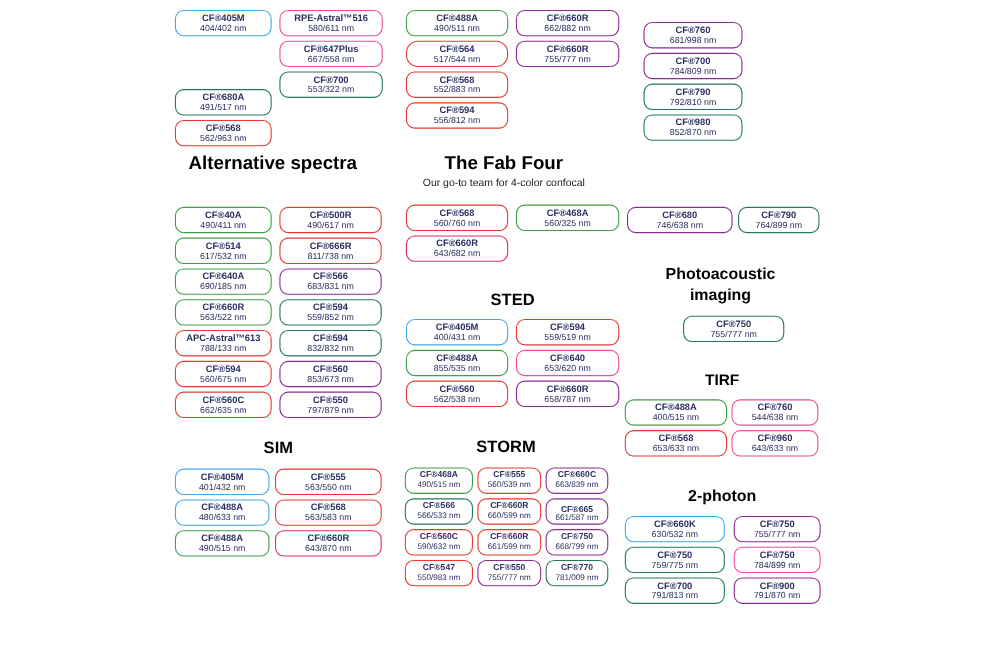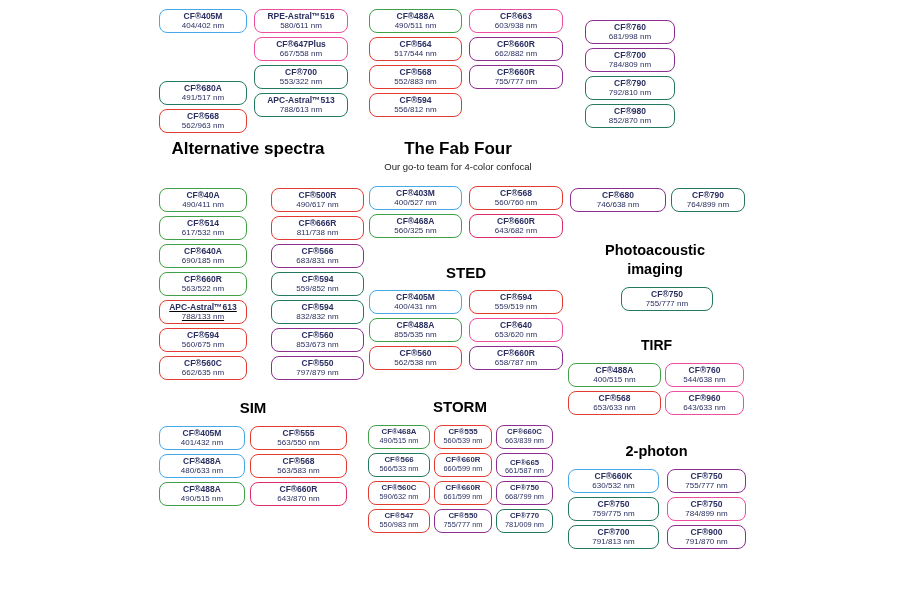--- a/index.html
+++ b/index.html
@@ -41,48 +41,40 @@
         <div class="pval">580/611 nm</div>
       </div>
       <div class="pill" style="border-color: rgb(238, 76, 156);">
         <div class="pname">CF®647Plus</div>
         <div class="pval">667/558 nm</div>
       </div>
       <div class="pill" style="border-color: rgb(35, 121, 95);">
         <div class="pname">CF®700</div>
         <div class="pval">553/322 nm</div>
       </div>
-      <div class="pill" style="border-color: rgb(35, 121, 95);">
-        <div class="pname">APC-Astral™513</div>
-        <div class="pval">788/613 nm</div>
-      </div>
     </div>
   <div class="vcol" style="left:369px;top:9px;width:93px">
       <div class="pill" style="border-color: rgb(63, 160, 71);">
         <div class="pname">CF®488A</div>
         <div class="pval">490/511 nm</div>
       </div>
-      <div class="pill" style="border-color: rgb(226, 60, 49);">
+      <div class="pill" style="border-color: rgb(226, 60, 49); border-radius: 11px;">
         <div class="pname">CF®564</div>
         <div class="pval">517/544 nm</div>
       </div>
       <div class="pill" style="border-color: rgb(226, 60, 49);">
         <div class="pname">CF®568</div>
         <div class="pval">552/883 nm</div>
       </div>
       <div class="pill" style="border-color: rgb(226, 60, 49);">
         <div class="pname">CF®594</div>
         <div class="pval">556/812 nm</div>
       </div>
     </div>
   <div class="vcol" style="left:469px;top:9px;width:94px">
-      <div class="pill" style="border-color: rgb(238, 76, 156);">
-        <div class="pname">CF®663</div>
-        <div class="pval">603/938 nm</div>
-      </div>
       <div class="pill" style="border-color: rgb(142, 45, 144);">
         <div class="pname">CF®660R</div>
         <div class="pval">662/882 nm</div>
       </div>
       <div class="pill" style="border-color: rgb(142, 45, 144);">
         <div class="pname">CF®660R</div>
         <div class="pval">755/777 nm</div>
       </div>
     </div>
   <div class="vcol" style="left:585px;top:20px;width:90px">
@@ -98,21 +90,21 @@
         <div class="pname">CF®790</div>
         <div class="pval">792/810 nm</div>
       </div>
       <div class="pill" style="border-color: rgb(35, 121, 95);">
         <div class="pname">CF®980</div>
         <div class="pval">852/870 nm</div>
       </div>
     </div>
 
   <div class="sec-title" style="left:140px;top:139px;width:216px;font-size:17px">Alternative spectra</div>
-  <div class="grid" style="left:159px;top:188px;grid-template-columns:88px 93px;column-gap:24px">
+  <div class="grid" style="left:159px;top:188px;grid-template-columns:88px 93px;column-gap:7px">
       <div class="pill" style="border-color: rgb(63, 160, 71);">
         <div class="pname">CF®40A</div>
         <div class="pval">490/411 nm</div>
       </div>
       <div class="pill" style="border-color: rgb(226, 60, 49);">
         <div class="pname">CF®500R</div>
         <div class="pval">490/617 nm</div>
       </div>
       <div class="pill" style="border-color: rgb(63, 160, 71);">
         <div class="pname">CF®514</div>
@@ -131,21 +123,21 @@
         <div class="pval">683/831 nm</div>
       </div>
       <div class="pill" style="border-color: rgb(63, 160, 71);">
         <div class="pname">CF®660R</div>
         <div class="pval">563/522 nm</div>
       </div>
       <div class="pill" style="border-color: rgb(35, 121, 95);">
         <div class="pname">CF®594</div>
         <div class="pval">559/852 nm</div>
       </div>
-      <div class="pill" style="border-color: rgb(226, 60, 49); text-decoration: underline;">
+      <div class="pill" style="border-color: rgb(226, 60, 49);">
         <div class="pname">APC-Astral™613</div>
         <div class="pval">788/133 nm</div>
       </div>
       <div class="pill" style="border-color: rgb(35, 121, 95);">
         <div class="pname">CF®594</div>
         <div class="pval">832/832 nm</div>
       </div>
       <div class="pill" style="border-color: rgb(226, 60, 49);">
         <div class="pname">CF®594</div>
         <div class="pval">560/675 nm</div>
@@ -160,24 +152,20 @@
       </div>
       <div class="pill" style="border-color: rgb(142, 45, 144);">
         <div class="pname">CF®550</div>
         <div class="pval">797/879 nm</div>
       </div>
     </div>
 
   <div class="sec-title" style="left:363px;top:139px;width:190px;font-size:17px">The Fab Four</div>
   <div class="sec-sub" style="left:363px;top:161px;width:190px">Our go-to team for 4-color confocal</div>
   <div class="grid" style="left:369px;top:186px;grid-template-columns:93px 94px;column-gap:7px">
-      <div class="pill" style="border-color: rgb(69, 168, 232);">
-        <div class="pname">CF®403M</div>
-        <div class="pval">400/527 nm</div>
-      </div>
       <div class="pill" style="border-color: rgb(226, 60, 49);">
         <div class="pname">CF®568</div>
         <div class="pval">560/760 nm</div>
       </div>
       <div class="pill" style="border-color: rgb(63, 160, 71);">
         <div class="pname">CF®468A</div>
         <div class="pval">560/325 nm</div>
       </div>
       <div class="pill" style="border-color: rgb(221, 44, 110);">
         <div class="pname">CF®660R</div>

